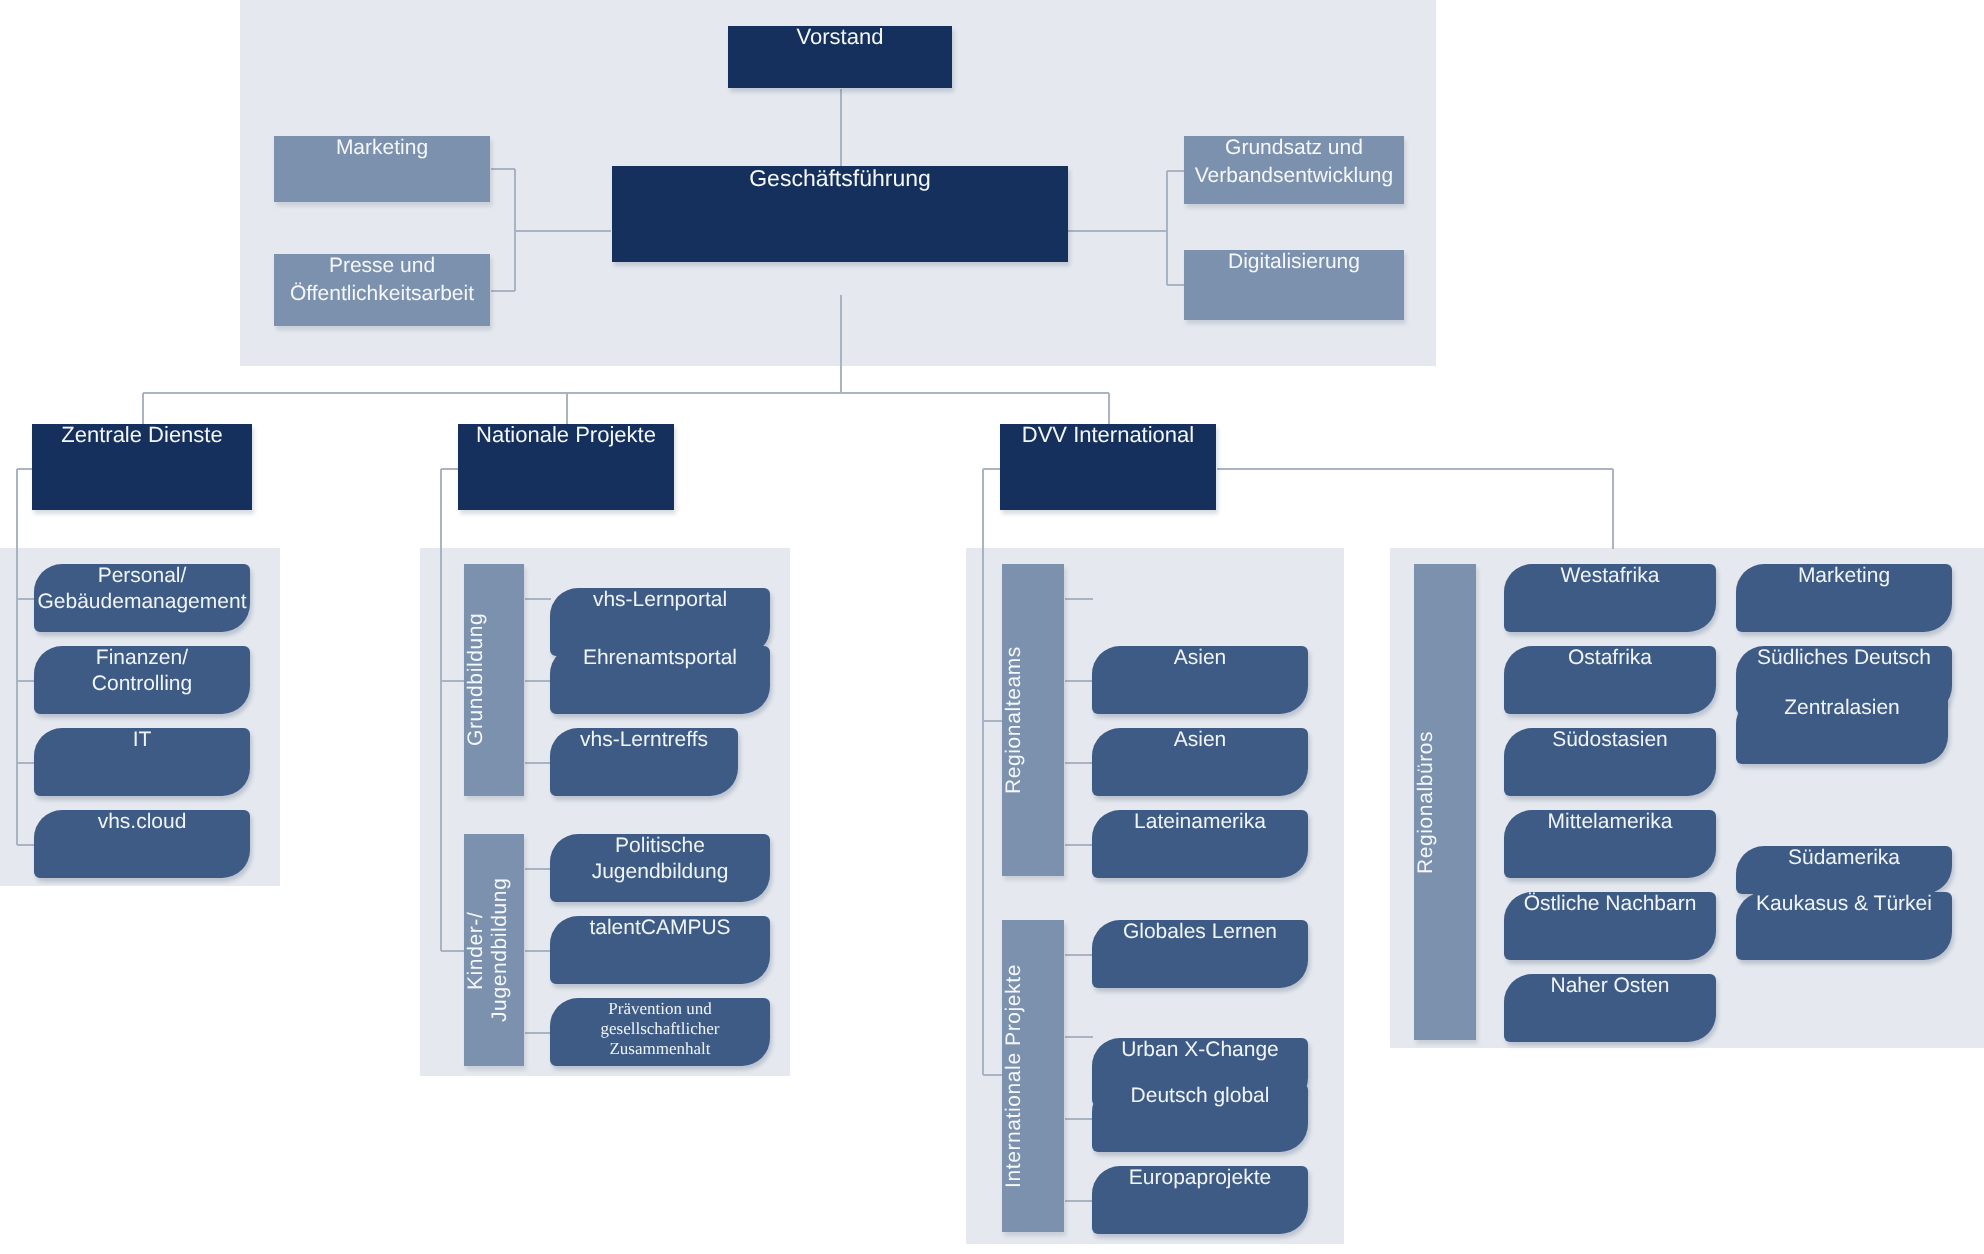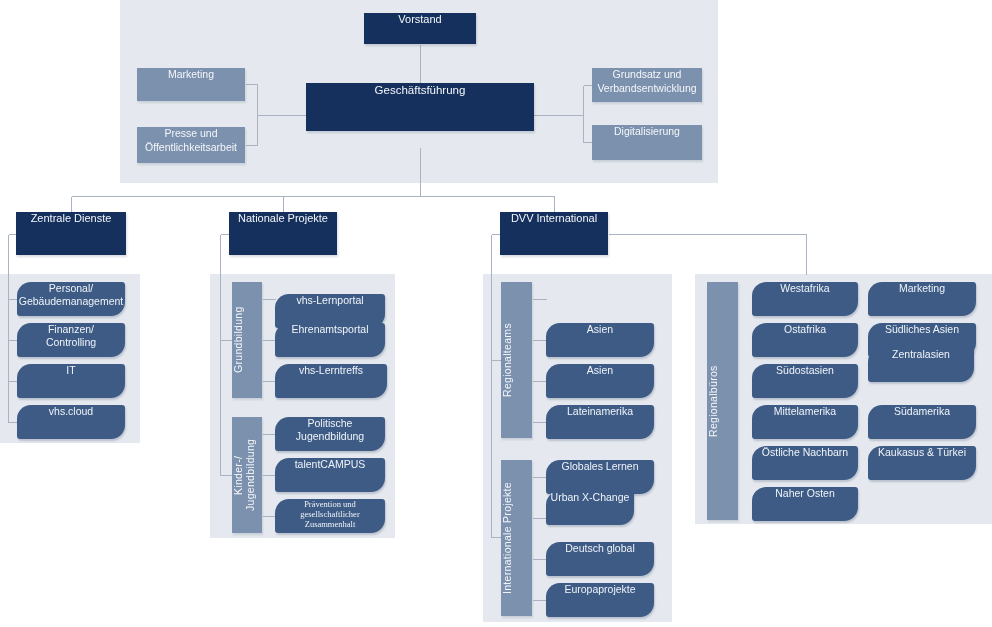--- a/index.html
+++ b/index.html
@@ -112,21 +112,21 @@
 
   <div class="box vbar" style="left:232px;top:282px;width:30px;height:116px">
     <span class="lbl">Grundbildung</span>
   </div>
   <div class="box leaf" style="left:275px;top:294px;width:110px;height:34px">
     <span class="lbl">vhs-Lernportal</span>
   </div>
   <div class="box leaf" style="left:275px;top:323px;width:110px;height:34px">
     <span class="lbl">Ehrenamtsportal</span>
   </div>
-  <div class="box leaf" style="left:275px;top:364px;width:112px;height:34px">
+  <div class="box leaf" style="left:275px;top:364px;width:94px;height:34px">
     <span class="lbl">vhs-Lerntreffs</span>
   </div>
 
   <div class="box vbar" style="left:232px;top:417px;width:30px;height:116px">
     <span class="lbl">Kinder-/
 Jugendbildung</span>
   </div>
   <div class="box leaf" style="left:275px;top:417px;width:110px;height:34px">
     <span class="lbl">Politische
 Jugendbildung</span>
@@ -152,21 +152,21 @@
   <div class="box leaf" style="left:546px;top:405px;width:108px;height:34px">
     <span class="lbl">Lateinamerika</span>
   </div>
 
   <div class="box vbar" style="left:501px;top:460px;width:31px;height:156px">
     <span class="lbl">Internationale Projekte</span>
   </div>
   <div class="box leaf" style="left:546px;top:460px;width:108px;height:34px">
     <span class="lbl">Globales Lernen</span>
   </div>
-  <div class="box leaf" style="left:546px;top:491px;width:88px;height:34px">
+  <div class="box leaf" style="left:546px;top:519px;width:108px;height:34px">
     <span class="lbl">Urban X-Change</span>
   </div>
   <div class="box leaf" style="left:546px;top:542px;width:108px;height:34px">
     <span class="lbl">Deutsch global</span>
   </div>
   <div class="box leaf" style="left:546px;top:583px;width:108px;height:34px">
     <span class="lbl">Europaprojekte</span>
   </div>
 
   <div class="box vbar" style="left:707px;top:282px;width:31px;height:238px">
@@ -187,25 +187,25 @@
   <div class="box leaf" style="left:752px;top:446px;width:106px;height:34px">
     <span class="lbl">Östliche Nachbarn</span>
   </div>
   <div class="box leaf" style="left:752px;top:487px;width:106px;height:34px">
     <span class="lbl">Naher Osten</span>
   </div>
   <div class="box leaf" style="left:868px;top:282px;width:108px;height:34px">
     <span class="lbl">Marketing</span>
   </div>
   <div class="box leaf" style="left:868px;top:323px;width:108px;height:34px">
-    <span class="lbl">Südliches Asien</span>
+    <span class="lbl">Südliches Deutsch</span>
   </div>
   <div class="box leaf" style="left:868px;top:348px;width:106px;height:34px">
     <span class="lbl">Zentralasien</span>
   </div>
-  <div class="box leaf" style="left:868px;top:405px;width:108px;height:34px">
+  <div class="box leaf" style="left:868px;top:423px;width:108px;height:24px">
     <span class="lbl">Südamerika</span>
   </div>
   <div class="box leaf" style="left:868px;top:446px;width:108px;height:34px">
     <span class="lbl">Kaukasus &amp; Türkei</span>
   </div>
 
 </div>
 
 </body></html>

